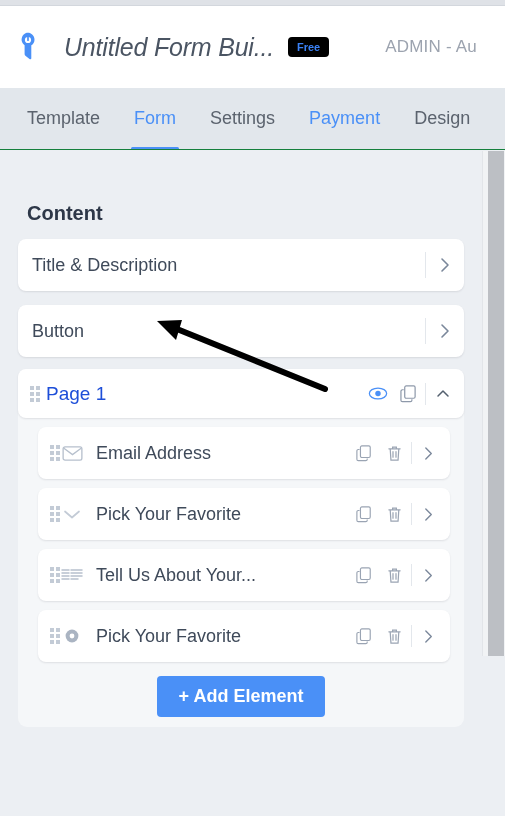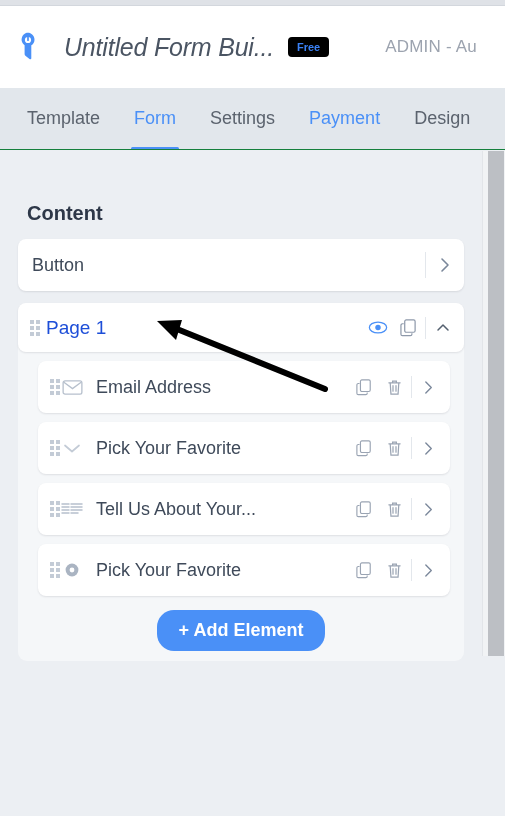--- a/index.html
+++ b/index.html
@@ -131,21 +131,21 @@
   }
   .elem-type-icon {
     width: 24px; display: flex; align-items: center; justify-content: center;
     color: #b7c0cd;
   }
 
   .add-element-wrap { display: flex; justify-content: center; margin-top: 14px; }
   .add-element-btn {
     background: #4a90f7; color: #fff; border: none;
     font-size: 18px; font-weight: 700;
-    padding: 10px 22px; border-radius: 17px; cursor: pointer;
+    padding: 10px 22px; border-radius: 4px; cursor: pointer;
     font-family: "Liberation Sans", sans-serif;
   }
 
   
   .scroll-track {
     position: absolute; top: 151px; right: 0; width: 23px; bottom: 0;
     background: #f1f3f5; border-left: 1px solid #e2e5e9;
   }
   .scroll-thumb {
     position: absolute; top: 0; left: 5px; width: 16px; height: 100%;
@@ -184,20 +184,29 @@
     <div class="tab active">Form</div>
     <div class="tab">Settings</div>
     <div class="tab link">Payment</div>
     <div class="tab">Design</div>
   </div>
 
   <div class="content-area">
 
     <div class="section-label">Content</div>
 
+    <div class="card">
+      <span class="card-label">Title &amp; Description</span>
+      <span class="card-sep"></span>
+      <span class="card-chev">
+        <svg width="11" height="16" viewBox="0 0 11 16">
+            <path d="M2 2l6 6-6 6" stroke="#7a879a" stroke-width="1.6" fill="none" stroke-linecap="round" stroke-linejoin="round"></path>
+          </svg>
+      </span>
+    </div>
 
     <div class="card">
       <span class="card-label">Button</span>
       <span class="card-sep"></span>
       <span class="card-chev">
         <svg width="11" height="16" viewBox="0 0 11 16">
             <path d="M2 2l6 6-6 6" stroke="#7a879a" stroke-width="1.6" fill="none" stroke-linecap="round" stroke-linejoin="round"></path>
           </svg>
       </span>
     </div>

